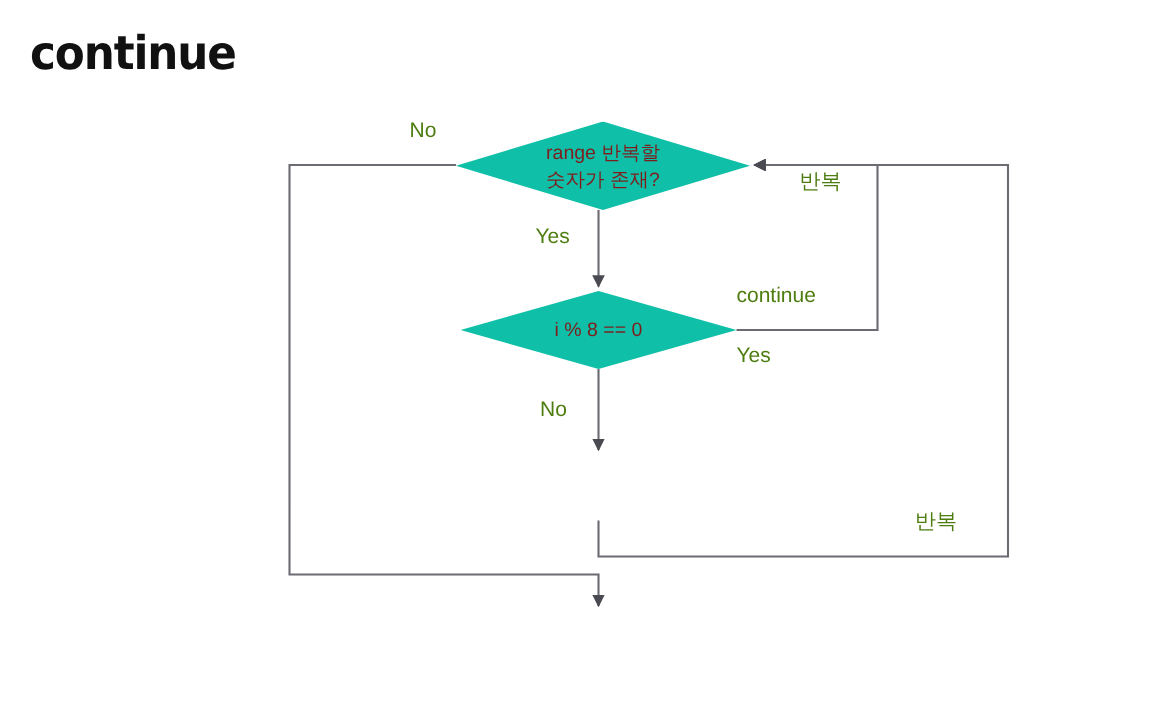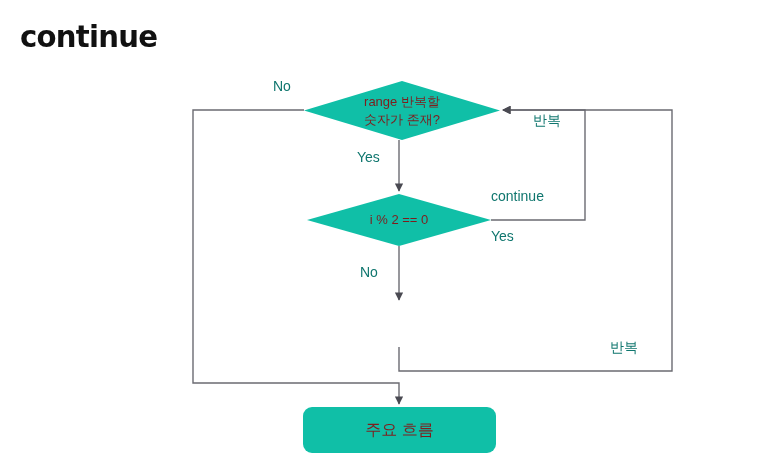--- a/index.html
+++ b/index.html
@@ -106,21 +106,21 @@
     top: 407px;
     width: 193px;
     height: 46px;
     font-size: 16px;
   }
 
   
   .edge-label {
     position: absolute;
     font-size: 14px;
-    color: #0f766e;
+    color: #4d7c0f;
     white-space: nowrap;
   }
   #lbl-no-top      { left: 273px; top: 78px;  }
   #lbl-yes-mid     { left: 357px; top: 149px; }
   #lbl-no-mid      { left: 360px; top: 264px; }
   #lbl-repeat-top  { left: 533px; top: 112px; }
   #lbl-continue    { left: 491px; top: 188px; }
   #lbl-yes-right   { left: 491px; top: 228px; }
   #lbl-repeat-bot  { left: 610px; top: 339px; }
 </style>
@@ -157,27 +157,24 @@
       <polygon points="98,0 196,29.5 98,59 0,29.5" fill="#10bfa7"></polygon>
     </svg>
     <span class="node-text">range 반복할
 숫자가 존재?</span>
   </div>
 
   <div class="node diamond" id="node-cond2">
     <svg class="shape" viewBox="0 0 184 52" preserveAspectRatio="none">
       <polygon points="92,0 184,26 92,52 0,26" fill="#10bfa7"></polygon>
     </svg>
-    <span class="node-text">i % 2 == 0</span>
+    <span class="node-text">i % 8 == 0</span>
   </div>
 
 
-  <div class="node rounded" id="node-main" style="background:#10bfa7;">
-    <span class="node-text">주요 흐름</span>
-  </div>
 
   <div class="edge-label" id="lbl-no-top">No</div>
 
   <div class="edge-label" id="lbl-yes-mid">Yes</div>
 
   <div class="edge-label" id="lbl-no-mid">No</div>
 
   <div class="edge-label" id="lbl-repeat-top">반복</div>
 
   <div class="edge-label" id="lbl-continue">continue</div>

